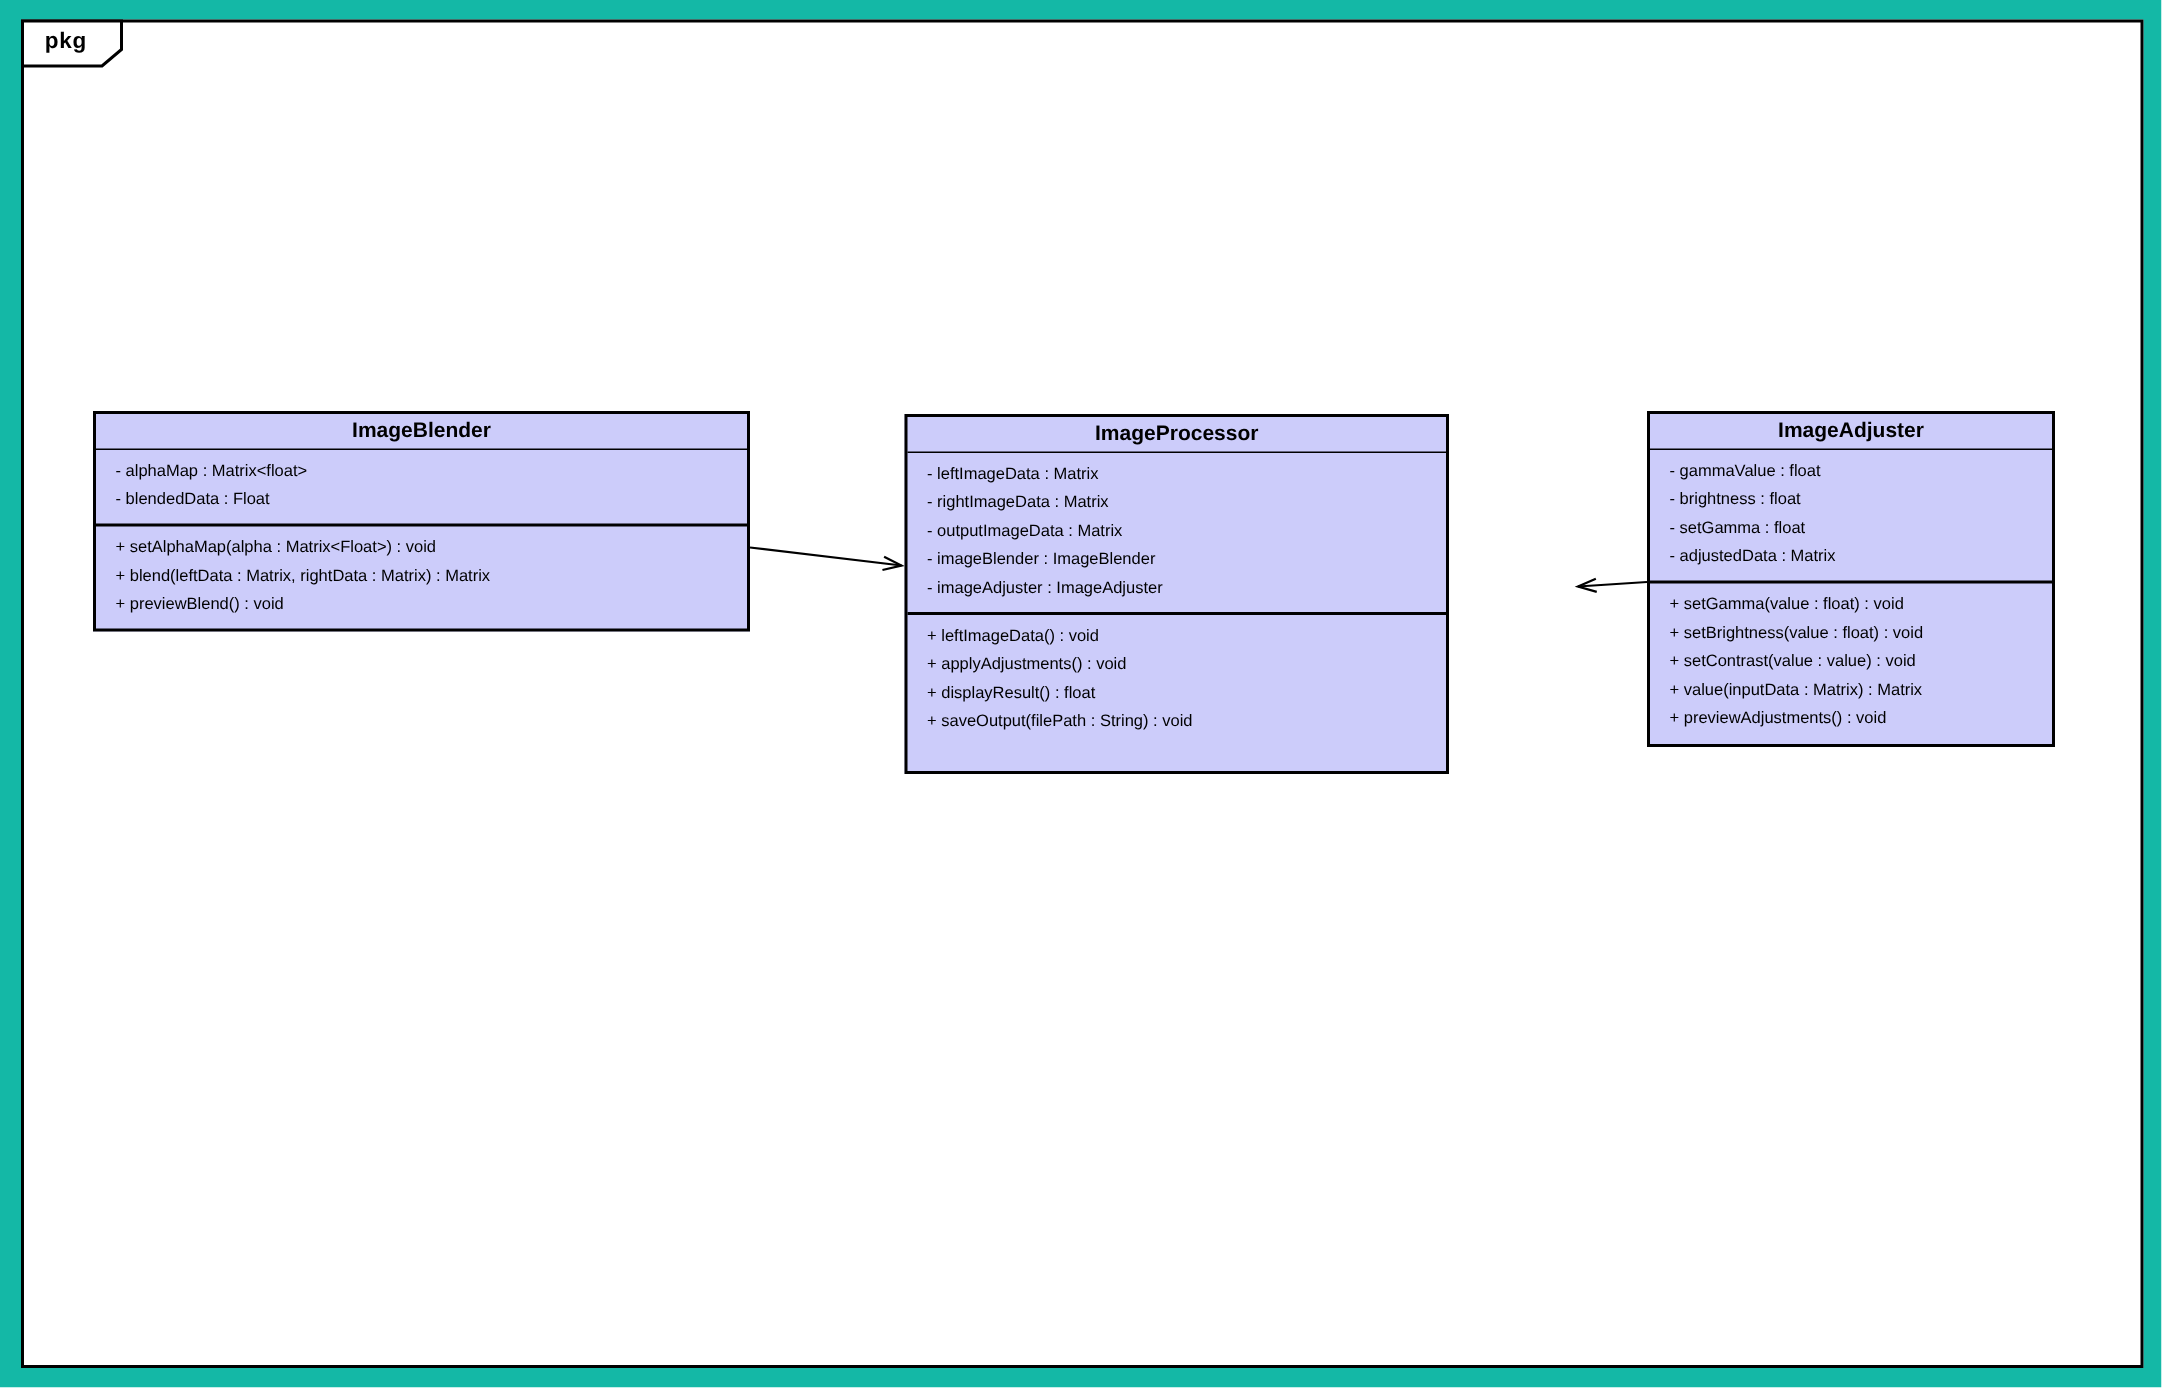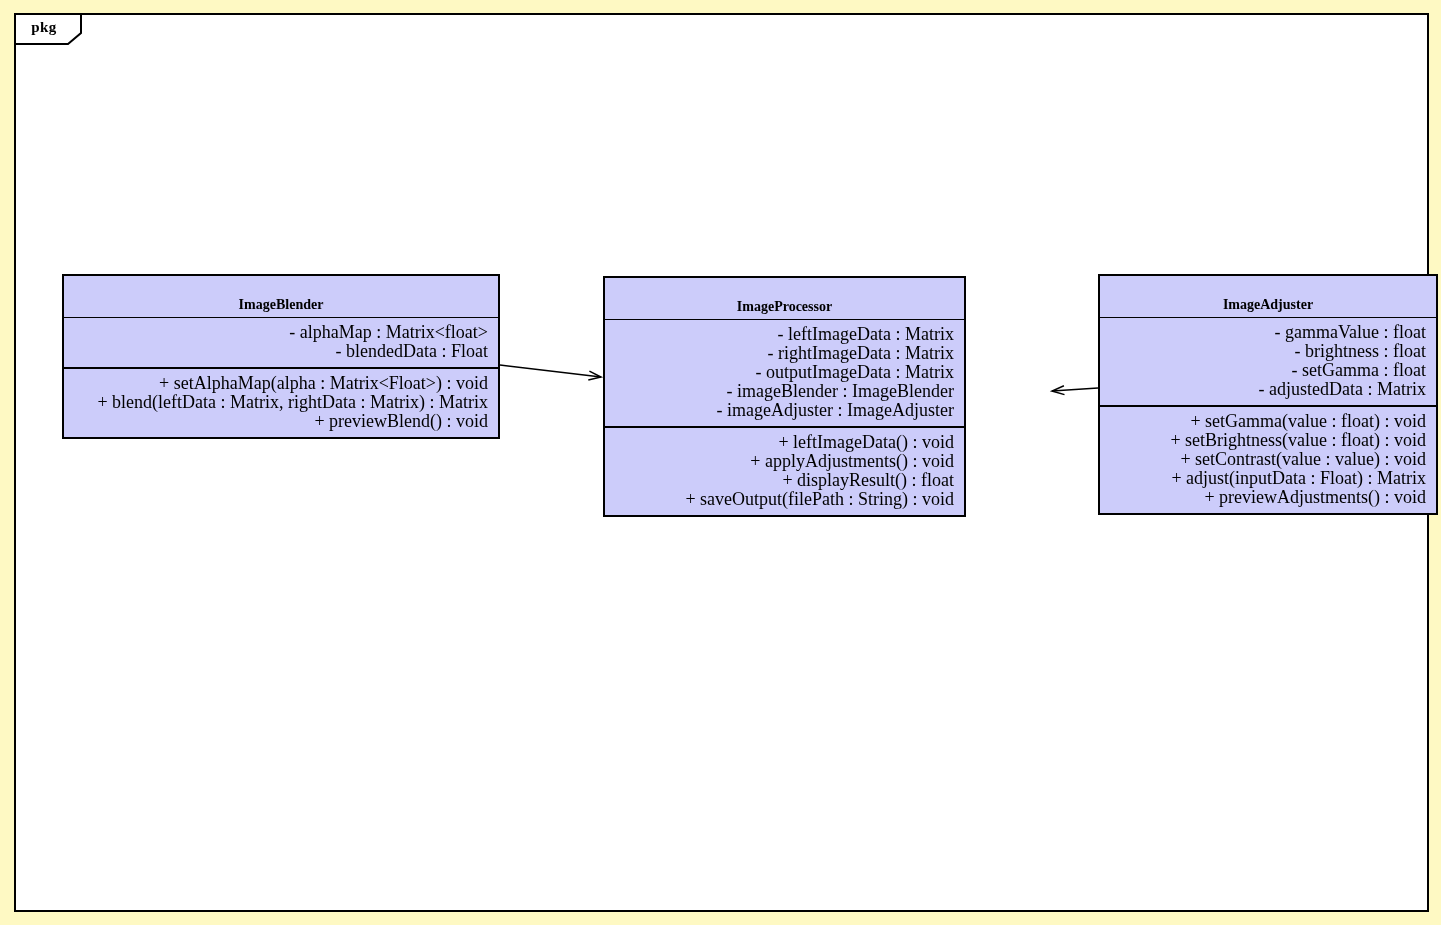--- a/index.html
+++ b/index.html
@@ -4,22 +4,22 @@
 <style>
   html, body {
     margin: 0;
     padding: 0;
     background: #ffffff;
   }
   .canvas {
     position: relative;
     width: 1441px;
     height: 925px;
-    background: #fef9c3;
-    font-family: Liberation Serif, serif;
+    background: #14b8a6;
+    font-family: Liberation Sans, sans-serif;
     color: #000000;
     overflow: hidden;
   }
   .pkg-frame {
     position: absolute;
     left: 14px;
     top: 13px;
     width: 1415px;
     height: 899px;
     border: 2px solid #000000;
@@ -47,40 +47,39 @@
   .uml-class {
     position: absolute;
     background: #ccccfa;
     border: 2px solid #000000;
     box-sizing: border-box;
   }
   .uml-title {
     font-size: 14px;
     font-weight: bold;
     text-align: center;
-    padding: 20px 4px 4px 4px;
+    padding: 2px 4px 4px 4px;
     line-height: 17px;
     border-bottom: 1px solid #000000;
     white-space: nowrap;
   }
   .uml-section {
     padding: 5px 10px 6px 13px;
   }
   .uml-methods {
     border-top: 2px solid #000000;
   }
   .uml-line {
-    font-size: 18px;
+    font-size: 11px;
     line-height: 19px;
     white-space: nowrap;
-    text-align: right;
   }
   #cls-blender   { left: 62px;   top: 274px; width: 438px; min-height: 146px; }
   #cls-processor { left: 603px;  top: 276px; width: 363px; min-height: 240px; }
-  #cls-adjuster  { left: 1098px; top: 274px; width: 340px; min-height: 224px; }
+  #cls-adjuster  { left: 1098px; top: 274px; width: 272px; min-height: 224px; }
 </style>
 </head>
 <body>
 
 <div class="canvas">
 
   <div class="pkg-frame"></div>
 
   <svg class="overlay" width="1441" height="925" viewBox="0 0 1441 925" xmlns="http://www.w3.org/2000/svg">
 
@@ -134,18 +133,18 @@
     <div class="uml-section uml-attrs">
       <div class="uml-line">- gammaValue : float</div>
       <div class="uml-line">- brightness : float</div>
       <div class="uml-line">- setGamma : float</div>
       <div class="uml-line">- adjustedData : Matrix</div>
     </div>
     <div class="uml-section uml-methods">
       <div class="uml-line">+ setGamma(value : float) : void</div>
       <div class="uml-line">+ setBrightness(value : float) : void</div>
       <div class="uml-line">+ setContrast(value : value) : void</div>
-      <div class="uml-line">+ adjust(inputData : Float) : Matrix</div>
+      <div class="uml-line">+ value(inputData : Matrix) : Matrix</div>
       <div class="uml-line">+ previewAdjustments() : void</div>
     </div>
   </div>
 
 </div>
 
 </body></html>

